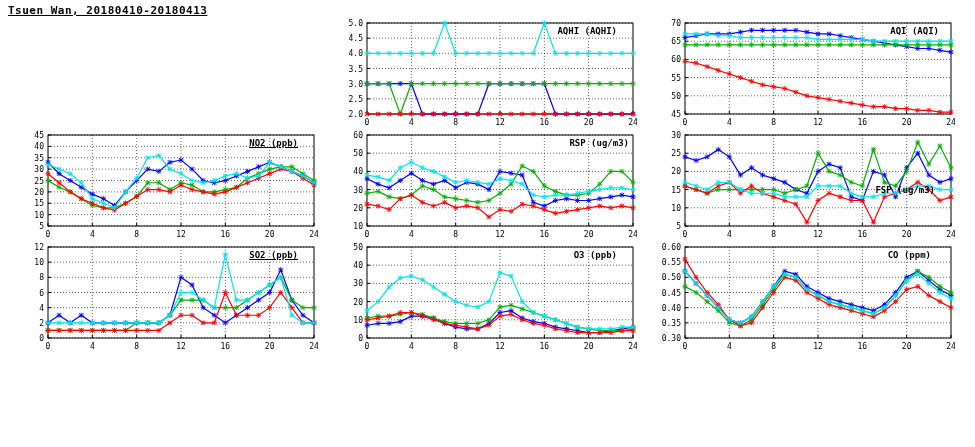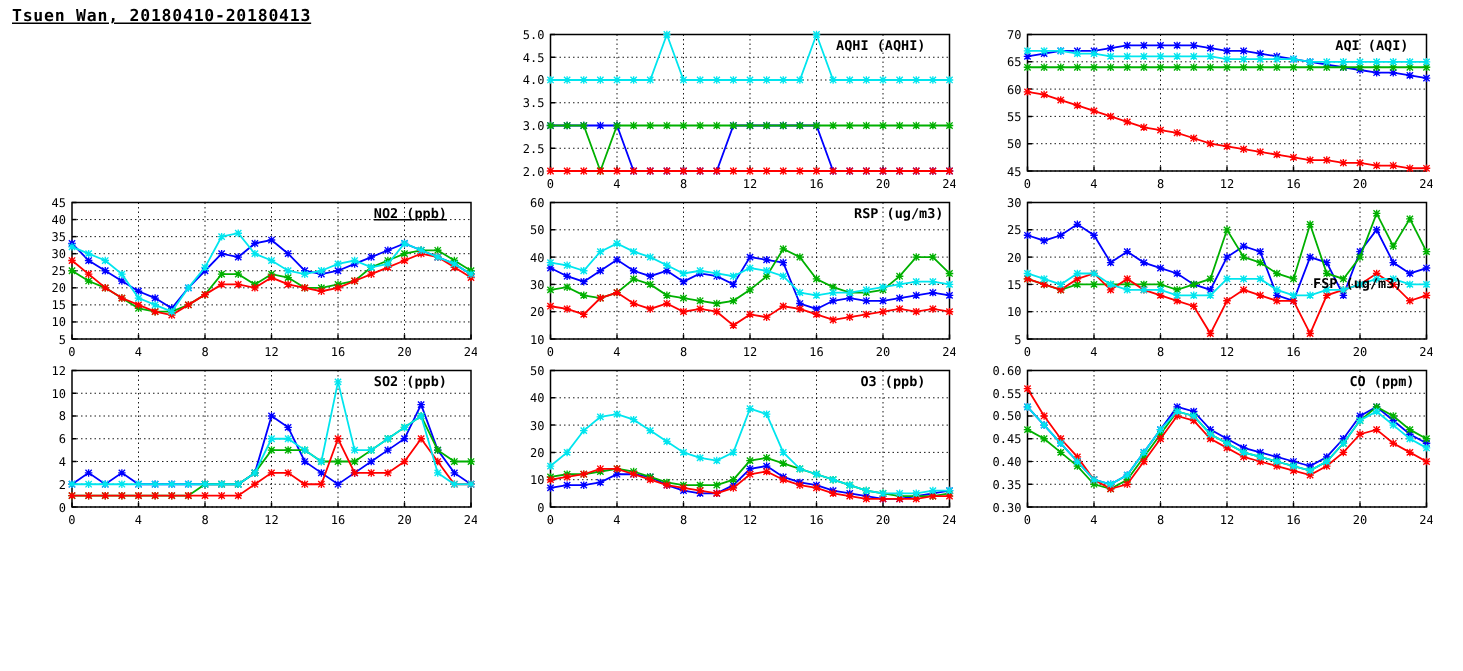--- a/index.html
+++ b/index.html
@@ -934,21 +934,21 @@
         <path d="M 205.23 10.48 L 209.43 14.68 M 209.43 10.48 L 205.23 14.68 M 207.33 10.08 L 207.33 15.08 M 204.83 12.58 L 209.83 12.58" stroke="#00e5ee" stroke-width="0.9" fill="none"></path>
         <path d="M 216.32 55.98 L 220.52 60.18 M 220.52 55.98 L 216.32 60.18 M 218.42 55.58 L 218.42 60.58 M 215.92 58.08 L 220.92 58.08" stroke="#00e5ee" stroke-width="0.9" fill="none"></path>
         <path d="M 227.40 55.98 L 231.60 60.18 M 231.60 55.98 L 227.40 60.18 M 229.50 55.58 L 229.50 60.58 M 227.00 58.08 L 232.00 58.08" stroke="#00e5ee" stroke-width="0.9" fill="none"></path>
         <path d="M 238.48 48.40 L 242.68 52.60 M 242.68 48.40 L 238.48 52.60 M 240.58 48.00 L 240.58 53.00 M 238.08 50.50 L 243.08 50.50" stroke="#00e5ee" stroke-width="0.9" fill="none"></path>
         <path d="M 249.57 40.82 L 253.77 45.02 M 253.77 40.82 L 249.57 45.02 M 251.67 40.42 L 251.67 45.42 M 249.17 42.92 L 254.17 42.92" stroke="#00e5ee" stroke-width="0.9" fill="none"></path>
         <path d="M 260.65 33.23 L 264.85 37.43 M 264.85 33.23 L 260.65 37.43 M 262.75 32.83 L 262.75 37.83 M 260.25 35.33 L 265.25 35.33" stroke="#00e5ee" stroke-width="0.9" fill="none"></path>
         <path d="M 271.73 71.15 L 275.93 75.35 M 275.93 71.15 L 271.73 75.35 M 273.83 70.75 L 273.83 75.75 M 271.33 73.25 L 276.33 73.25" stroke="#00e5ee" stroke-width="0.9" fill="none"></path>
         <path d="M 282.82 78.73 L 287.02 82.93 M 287.02 78.73 L 282.82 82.93 M 284.92 78.33 L 284.92 83.33 M 282.42 80.83 L 287.42 80.83" stroke="#00e5ee" stroke-width="0.9" fill="none"></path>
         <path d="M 293.90 78.73 L 298.10 82.93 M 298.10 78.73 L 293.90 82.93 M 296.00 78.33 L 296.00 83.33 M 293.50 80.83 L 298.50 80.83" stroke="#00e5ee" stroke-width="0.9" fill="none"></path>
       </svg>
-      <div class="panel-title" style="right: 20px; top: 8px;">SO2 (ppb)</div>
+      <div class="panel-title" style="right: 20px; top: 8px; text-decoration: underline;">SO2 (ppb)</div>
     </div>
     <div class="panel" style="left: 337px; top: 242px; width: 300px; height: 118px;">
       <svg width="300" height="112">
         <line x1="30" x2="296" y1="96" y2="96" stroke="#000" stroke-width="0.6" stroke-dasharray="1,2"></line>
         <line x1="30" x2="296" y1="77.8" y2="77.8" stroke="#000" stroke-width="0.6" stroke-dasharray="1,2"></line>
         <line x1="30" x2="296" y1="59.6" y2="59.6" stroke="#000" stroke-width="0.6" stroke-dasharray="1,2"></line>
         <line x1="30" x2="296" y1="41.4" y2="41.4" stroke="#000" stroke-width="0.6" stroke-dasharray="1,2"></line>
         <line x1="30" x2="296" y1="23.200000000000003" y2="23.200000000000003" stroke="#000" stroke-width="0.6" stroke-dasharray="1,2"></line>
         <line x1="30" x2="296" y1="5" y2="5" stroke="#000" stroke-width="0.6" stroke-dasharray="1,2"></line>
         <line y1="5" y2="96" x1="74.33333333333333" x2="74.33333333333333" stroke="#000" stroke-width="0.6" stroke-dasharray="1,2"></line>
@@ -1231,15 +1231,15 @@
         <path d="M 205.23 66.60 L 209.43 70.80 M 209.43 66.60 L 205.23 70.80 M 207.33 66.20 L 207.33 71.20 M 204.83 68.70 L 209.83 68.70" stroke="#00e5ee" stroke-width="0.9" fill="none"></path>
         <path d="M 216.32 69.63 L 220.52 73.83 M 220.52 69.63 L 216.32 73.83 M 218.42 69.23 L 218.42 74.23 M 215.92 71.73 L 220.92 71.73" stroke="#00e5ee" stroke-width="0.9" fill="none"></path>
         <path d="M 227.40 63.57 L 231.60 67.77 M 231.60 63.57 L 227.40 67.77 M 229.50 63.17 L 229.50 68.17 M 227.00 65.67 L 232.00 65.67" stroke="#00e5ee" stroke-width="0.9" fill="none"></path>
         <path d="M 238.48 51.43 L 242.68 55.63 M 242.68 51.43 L 238.48 55.63 M 240.58 51.03 L 240.58 56.03 M 238.08 53.53 L 243.08 53.53" stroke="#00e5ee" stroke-width="0.9" fill="none"></path>
         <path d="M 249.57 36.27 L 253.77 40.47 M 253.77 36.27 L 249.57 40.47 M 251.67 35.87 L 251.67 40.87 M 249.17 38.37 L 254.17 38.37" stroke="#00e5ee" stroke-width="0.9" fill="none"></path>
         <path d="M 260.65 30.20 L 264.85 34.40 M 264.85 30.20 L 260.65 34.40 M 262.75 29.80 L 262.75 34.80 M 260.25 32.30 L 265.25 32.30" stroke="#00e5ee" stroke-width="0.9" fill="none"></path>
         <path d="M 271.73 39.30 L 275.93 43.50 M 275.93 39.30 L 271.73 43.50 M 273.83 38.90 L 273.83 43.90 M 271.33 41.40 L 276.33 41.40" stroke="#00e5ee" stroke-width="0.9" fill="none"></path>
         <path d="M 282.82 48.40 L 287.02 52.60 M 287.02 48.40 L 282.82 52.60 M 284.92 48.00 L 284.92 53.00 M 282.42 50.50 L 287.42 50.50" stroke="#00e5ee" stroke-width="0.9" fill="none"></path>
         <path d="M 293.90 54.47 L 298.10 58.67 M 298.10 54.47 L 293.90 58.67 M 296.00 54.07 L 296.00 59.07 M 293.50 56.57 L 298.50 56.57" stroke="#00e5ee" stroke-width="0.9" fill="none"></path>
       </svg>
-      <div class="panel-title" style="right: 12px; top: 8px;">CO (ppm)</div>
+      <div class="panel-title" style="right: 24px; top: 8px;">CO (ppm)</div>
     </div>
   </div>
 
 </body></html>

